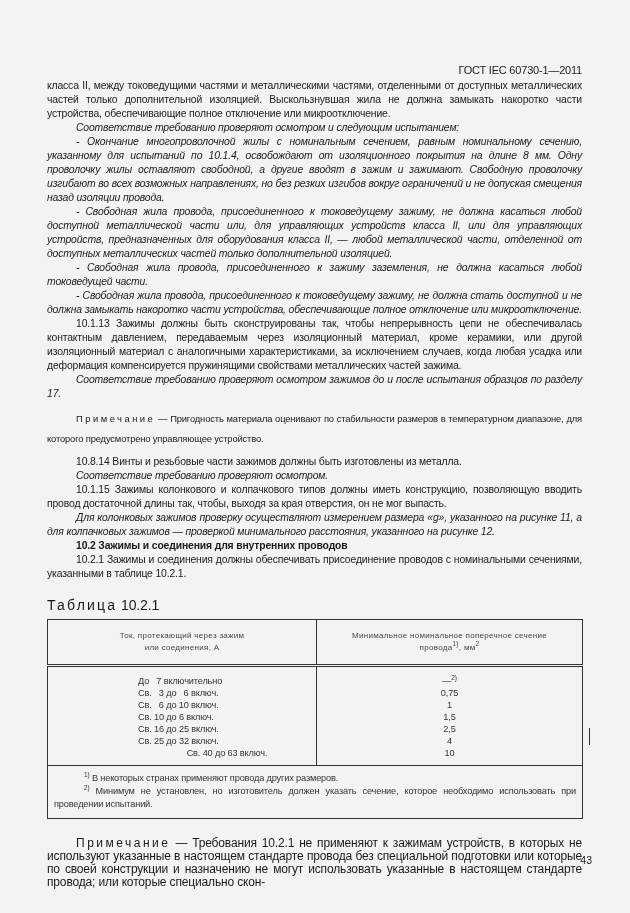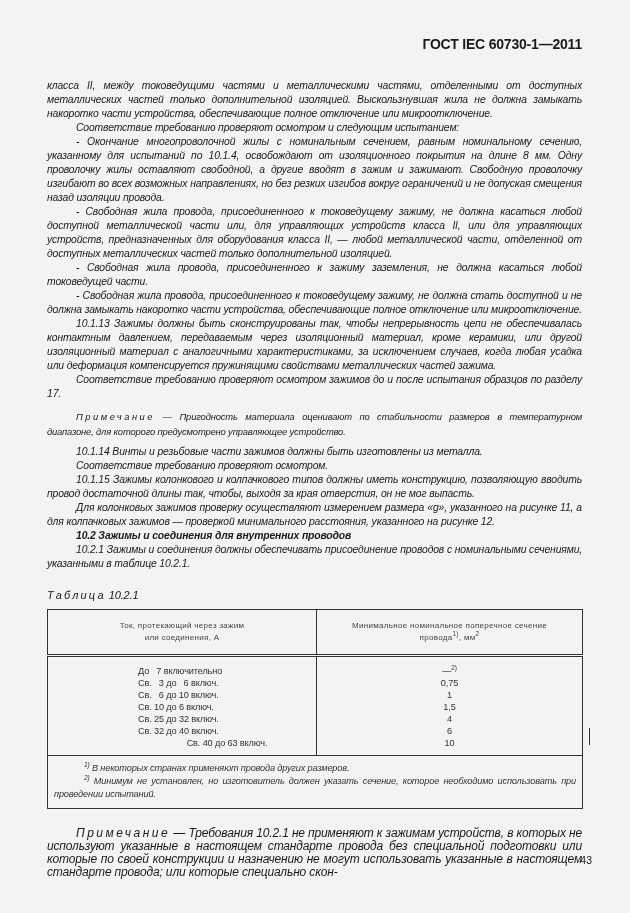--- a/index.html
+++ b/index.html
@@ -1,33 +1,33 @@
 <!DOCTYPE html>
 <html><head>
 <meta charset="utf-8">
 <style>
   html, body { margin: 0; padding: 0; }
   body {
     width: 630px; height: 913px; background: #f3f3f3; position: relative; overflow: hidden;
     font-family: "Liberation Sans", "DejaVu Sans", sans-serif; color: #1a1a1a;
   }
   .header {
-    position: absolute; top: 36px; right: 48px; font-weight: bold; font-size: 14px; letter-spacing: -0.2px;
+    position: absolute; top: 64px; right: 48px; font-weight: normal; font-size: 11px; letter-spacing: -0.2px;
   }
   .content {
     position: absolute; left: 47px; top: 79px; width: 535px;
     font-size: 10.4px; line-height: 14px; letter-spacing: -0.15px;
   }
-  .content p { margin: 0; text-align: justify; font-style: italic; }
+  .content p { margin: 0; text-align: justify; }
   .ind { text-indent: 29px; }
   .it { font-style: italic; }
   .b { font-weight: bold; }
-  .note { font-size: 9.4px; line-height: 15px; margin-top: 8px !important; margin-bottom: 6px !important; }
+  .note { font-size: 9.4px; line-height: 20px; margin-top: 8px !important; margin-bottom: 6px !important; }
   .sp { letter-spacing: 2.5px; }
-  .tcap { font-size: 11px; margin-top: 17px !important; margin-bottom: 7px !important; }
+  .tcap { font-size: 14px; margin-top: 17px !important; margin-bottom: 7px !important; }
   .tcap .sp { letter-spacing: 2.2px; }
   table.t {
     width: 536px; border-collapse: collapse; font-size: 9.2px; line-height: 12px; color: #333;
     border: 1.3px solid #333;
   }
   table.t th {
     font-weight: normal; font-size: 8px; line-height: 11.5px; color: #444; padding: 10px 4px 11px;
     border-left: 1.3px solid #333; border-bottom: 3.5px double #333; letter-spacing: 0.3px;
   }
   table.t th:first-child { border-left: none; width: 260px; }
@@ -54,21 +54,21 @@
 <div class="content">
   <p>класса II, между токоведущими частями и металлическими частями, отделенными от доступных металлических частей только дополнительной изоляцией. Выскользнувшая жила не должна замыкать накоротко части устройства, обеспечивающие полное отключение или микроотключение.</p>
   <p class="ind it">Соответствие требованию проверяют осмотром и следующим испытанием:</p>
   <p class="ind it">- Окончание многопроволочной жилы с номинальным сечением, равным номинальному сечению, указанному для испытаний по 10.1.4, освобождают от изоляционного покрытия на длине 8 мм. Одну проволочку жилы оставляют свободной, а другие вводят в зажим и зажимают. Свободную проволочку изгибают во всех возможных направлениях, но без резких изгибов вокруг ограничений и не допуская смещения назад изоляции провода.</p>
   <p class="ind it">- Свободная жила провода, присоединенного к токоведущему зажиму, не должна касаться любой доступной металлической части или, для управляющих устройств класса II, или для управляющих устройств, предназначенных для оборудования класса II, — любой металлической части, отделенной от доступных металлических частей только дополнительной изоляцией.</p>
   <p class="ind it">- Свободная жила провода, присоединенного к зажиму заземления, не должна касаться любой токоведущей части.</p>
   <p class="ind it">- Свободная жила провода, присоединенного к токоведущему зажиму, не должна стать доступной и не должна замыкать накоротко части устройства, обеспечивающие полное отключение или микроотключение.</p>
   <p class="ind">10.1.13 Зажимы должны быть сконструированы так, чтобы непрерывность цепи не обеспечивалась контактным давлением, передаваемым через изоляционный материал, кроме керамики, или другой изоляционный материал с аналогичными характеристиками, за исключением случаев, когда любая усадка или деформация компенсируется пружинящими свойствами металлических частей зажима.</p>
   <p class="ind it">Соответствие требованию проверяют осмотром зажимов до и после испытания образцов по разделу 17.</p>
   <p class="ind note"><span class="sp">Примечание</span><span> — Пригодность материала оценивают по стабильности размеров в температурном диапазоне, для которого предусмотрено управляющее устройство.</span></p>
-  <p class="ind">10.1.14 Винты и резьбовые части зажимов должны быть изготовлены из металла.</p>
+  <p class="ind">10.8.14 Винты и резьбовые части зажимов должны быть изготовлены из металла.</p>
   <p class="ind it">Соответствие требованию проверяют осмотром.</p>
   <p class="ind">10.1.15 Зажимы колонкового и колпачкового типов должны иметь конструкцию, позволяющую вводить провод достаточной длины так, чтобы, выходя за края отверстия, он не мог выпасть.</p>
   <p class="ind it">Для колонковых зажимов проверку осуществляют измерением размера «g», указанного на рисунке 11, а для колпачковых зажимов — проверкой минимального расстояния, указанного на рисунке 12.</p>
   <p class="ind b">10.2 Зажимы и соединения для внутренних проводов</p>
   <p class="ind">10.2.1 Зажимы и соединения должны обеспечивать присоединение проводов с номинальными сечениями, указанными в таблице 10.2.1.</p>
 
   <p class="tcap"><span class="sp">Таблица</span><span> 10.2.1</span></p>
 
   <table class="t">
     <thead>
@@ -88,26 +88,26 @@
         </tr>
       <tr>
           <td class="c1" style="white-space:pre">Св.   6 до 10 включ.</td>
           <td class="c2">1</td>
         </tr>
       <tr>
           <td class="c1" style="white-space:pre">Св. 10 до 6 включ.</td>
           <td class="c2">1,5</td>
         </tr>
       <tr>
+          <td class="c1" style="white-space:pre">Св. 16 до 25 включ.</td>
+          <td class="c2">2,5</td>
+        </tr>
+      <tr>
           <td class="c1" style="white-space:pre">Св. 25 до 32 включ.</td>
           <td class="c2">4</td>
-        </tr>
-      <tr>
-          <td class="c1" style="white-space:pre">Св. 32 до 40 включ.</td>
-          <td class="c2">6</td>
         </tr>
       <tr class="last">
           <td class="c1" style="white-space:pre">Св. 40 до 63 включ.</td>
           <td class="c2">10</td>
         </tr>
       <tr>
         <td class="fn" colspan="2">
           <p class="ind"><sup>1)</sup><span> В некоторых странах применяют провода других размеров.</span></p>
           <p class="ind"><sup>2)</sup><span> Минимум не установлен, но изготовитель должен указать сечение, которое необходимо использовать при проведении испытаний.</span></p>
         </td>

